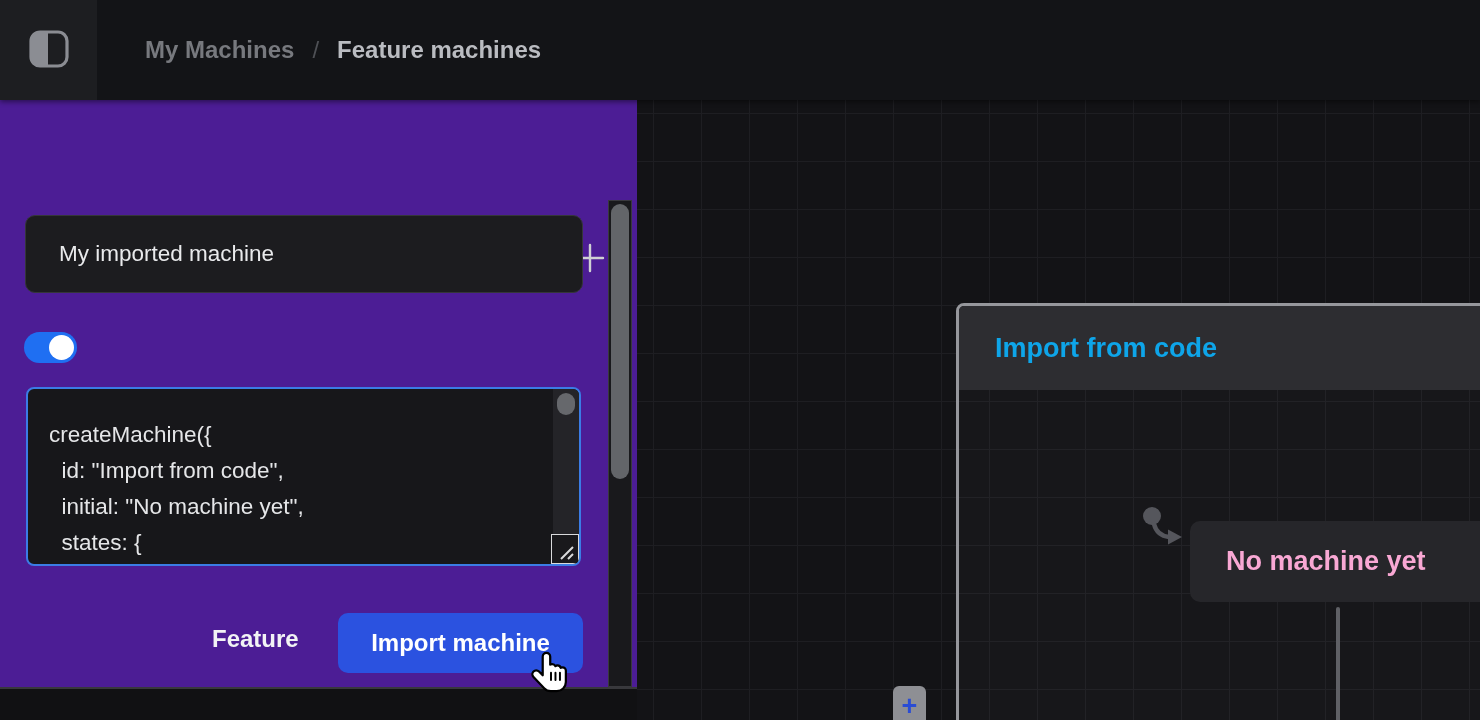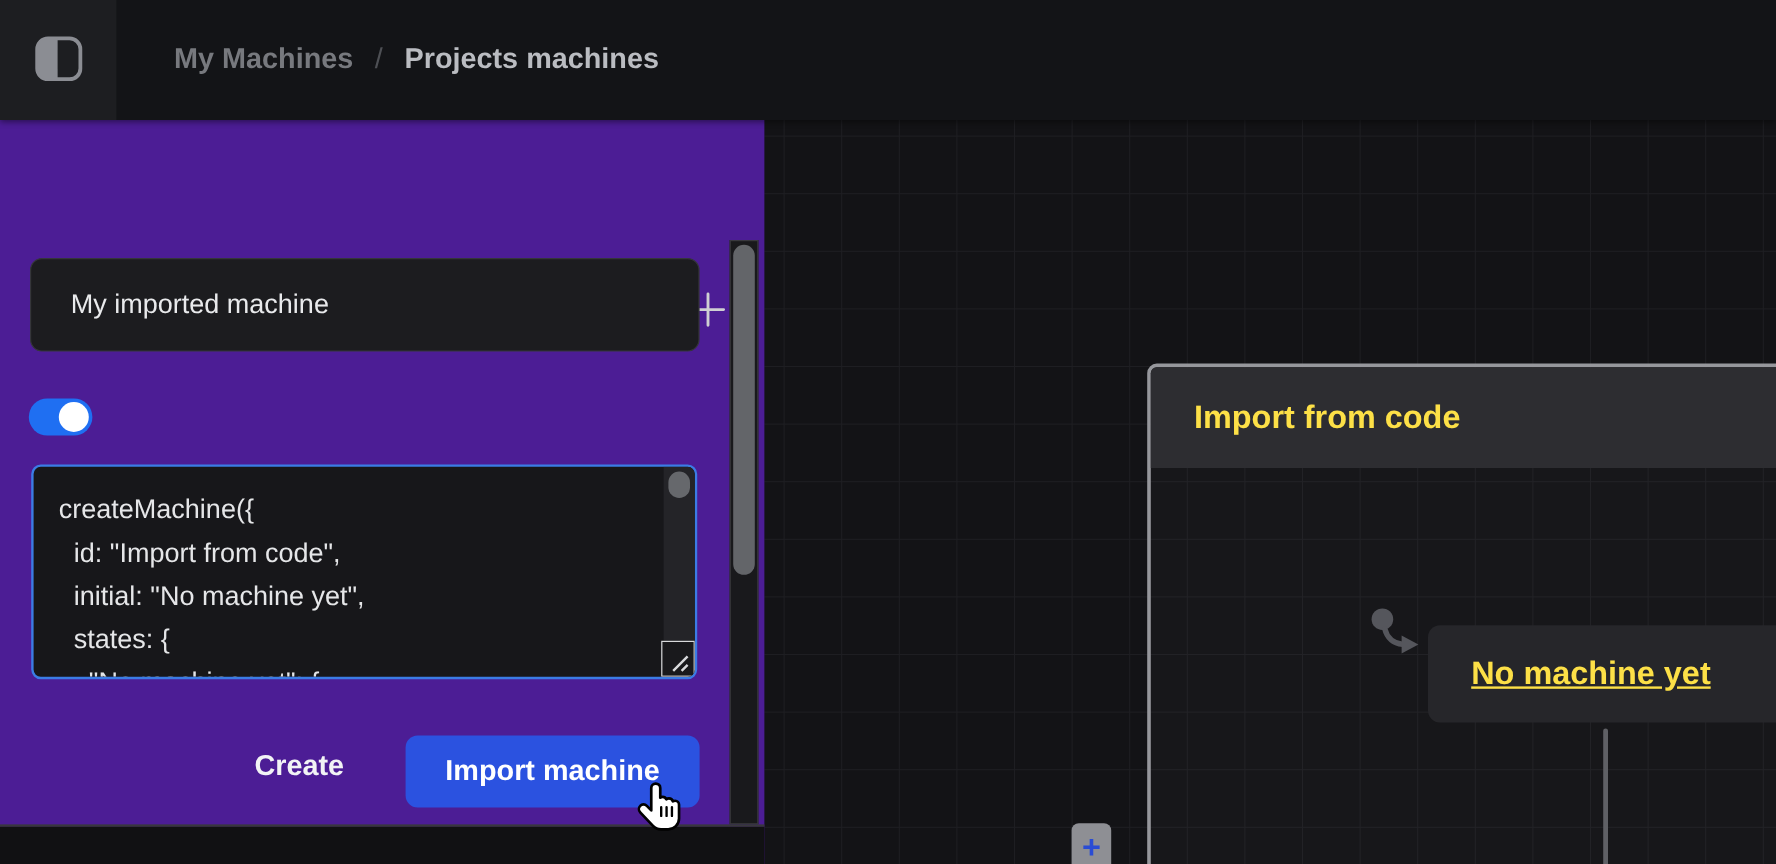--- a/index.html
+++ b/index.html
@@ -22,21 +22,21 @@
   .badge { position:absolute; left:173px; top:140px; height:35px; padding:0 13px; display:flex; align-items:center; background:#323337; border-radius:6px; font-size:21px; font-weight:700; color:#bdbfc5; }
   .add-btn { position:absolute; left:574px; top:142px; width:32px; height:32px; background:none; border:none; cursor:pointer; display:flex; align-items:center; justify-content:center; }
 
   .name-input { position:absolute; left:25px; top:115px; width:558px; height:78px; background:#1c1c1f; border:1px solid #35363a; border-radius:10px; color:#e9eaec; font-size:22.5px; font-family:"Liberation Sans",sans-serif; padding:0 0 0 33px; outline:none; }
 
   .toggle { position:absolute; left:24px; top:232px; width:53px; height:31px; background:#1f6ff2; border-radius:16px; cursor:pointer; }
   .toggle-knob { position:absolute; right:3px; top:3px; width:25px; height:25px; border-radius:50%; background:#ffffff; }
   .toggle-label { position:absolute; left:108px; top:233px; font-size:27px; font-weight:500; color:#f3f4f6; }
 
   .code-area { position:absolute; left:26px; top:287px; width:555px; height:179px; background:#17171a; border:2px solid #3b7ce5; border-radius:8px; overflow:hidden; cursor:text; }
-  .code-lines { position:absolute; left:0; top:0; right:27px; bottom:0; padding:18px 0 0 21px; overflow:hidden; }
+  .code-lines { position:absolute; left:0; top:0; right:27px; bottom:0; padding:28px 0 0 21px; overflow:hidden; }
   .code-line { white-space:pre; font-size:22.5px; line-height:36px; color:#e5e6e8; }
   .code-scrollbar { position:absolute; top:0; right:0; width:26px; height:100%; background:#242428; }
   .code-thumb { position:absolute; left:4px; top:4px; width:18px; height:22px; border-radius:10px; background:#66686c; }
   .resize-grip { position:absolute; right:0; bottom:0; width:28px; height:30px; background:#19191c; border:1.5px solid #d9dadc; }
 
   .cancel-btn { position:absolute; left:198px; top:513px; background:none; border:none; color:#f2f3f5; font-size:24px; font-weight:700; font-family:"Liberation Sans",sans-serif; padding:12px 14px; cursor:pointer; }
   .create-btn { position:absolute; left:338px; top:513px; width:245px; height:60px; background:#2b52e0; border:none; border-radius:10px; color:#ffffff; font-size:24px; font-weight:700; font-family:"Liberation Sans",sans-serif; cursor:pointer; }
 
   .panel-scrollbar { position:absolute; left:608px; top:100px; width:24px; height:487px; background:#19191c; border:1px solid #39393d; }
   .panel-thumb { position:absolute; left:2px; top:3px; width:18px; height:275px; border-radius:9px; background:#636569; }
@@ -46,26 +46,26 @@
 
   
   .canvas { position:absolute; left:637px; top:100px; width:843px; height:620px; overflow:hidden; background-color:#131316;
     background-image:
       linear-gradient(to right, #1e1e22 1px, transparent 1px),
       linear-gradient(to bottom, #1e1e22 1px, transparent 1px);
     background-size:48px 48px; background-position:16px 13px; cursor:default; }
 
   .machine { position:absolute; left:319px; top:203px; width:580px; height:460px; border:3px solid #96979c; border-radius:8px; background:rgba(255,255,255,0.018); }
   .machine-header { position:absolute; left:0; top:0; width:100%; height:84px; background:#2d2d31; border-radius:5px 5px 0 0; display:flex; align-items:center; padding-left:36px; cursor:pointer; }
-  .machine-title { font-size:27px; font-weight:600; color:#fde047; }
+  .machine-title { font-size:27px; font-weight:600; color:#0ea5e9; }
   .machine-body { position:absolute; left:0; top:84px; right:0; bottom:0; }
 
   .initial-arrow { position:absolute; left:501px; top:404px; }
   .state-node { position:absolute; left:553px; top:421px; width:330px; height:81px; background:#26262a; border-radius:10px; display:flex; align-items:center; padding-left:36px; cursor:pointer; }
-  .state-label { font-size:27px; font-weight:600; color:#fde047;text-decoration:underline; }
+  .state-label { font-size:27px; font-weight:600; color:#f9a8d4; }
   .transition-line { position:absolute; left:699px; top:507px; width:4px; height:212px; background:#5f6065; border-radius:2px; }
 
   .canvas-add { position:absolute; left:256px; top:586px; width:33px; height:40px; background:#8e8f94; border:none; border-radius:6px; color:#2a4cd4; font-size:27px; font-weight:700; font-family:"Liberation Sans",sans-serif; line-height:30px; cursor:pointer; }
 
   .cursor-hand { position:absolute; left:531px; top:651px; z-index:50; pointer-events:none; }
 </style>
 </head>
 <body>
 
 <div class="app">
@@ -73,21 +73,21 @@
   <div class="header">
     <div class="sidebar-sq">
       <svg width="40" height="38" viewBox="0 0 40 38">
         <rect x="2" y="2" width="36" height="34" rx="9" fill="none" stroke="#8b8d93" stroke-width="3.2"></rect>
         <path d="M11 2 h8 v34 h-8 a9 9 0 0 1 -9 -9 v-16 a9 9 0 0 1 9 -9 z" fill="#8b8d93"></path>
       </svg>
     </div>
     <div class="breadcrumb">
       <span class="bc-project">My Machines</span>
       <span class="bc-sep">/</span>
-      <span class="bc-current">Projects machines</span>
+      <span class="bc-current">Feature machines</span>
     </div>
   </div>
 
   <div class="panel">
     <span class="panel-title">Machines</span>
     <span class="badge">Public</span>
     <button class="add-btn">
       <svg width="30" height="30" viewBox="0 0 30 30">
         <path d="M15 2 V28 M2 15 H28" stroke="#cfd0d3" stroke-width="2.4" stroke-linecap="round"></path>
       </svg>
@@ -110,21 +110,21 @@
       <div class="code-scrollbar">
         <div class="code-thumb"></div>
       </div>
       <div class="resize-grip">
         <svg width="25" height="27" viewBox="0 0 25 27">
           <path d="M9 24 L21 12 M16 24 L21 19" stroke="#d9dadc" stroke-width="2" fill="none"></path>
         </svg>
       </div>
     </div>
 
-    <button class="cancel-btn">Create</button>
+    <button class="cancel-btn">Feature</button>
     <button class="create-btn">Import machine</button>
 
     <div class="panel-scrollbar">
       <div class="panel-thumb"></div>
     </div>
     <div class="panel-divider"></div>
     <div class="panel-footer"></div>
   </div>
 
   <div class="canvas">

